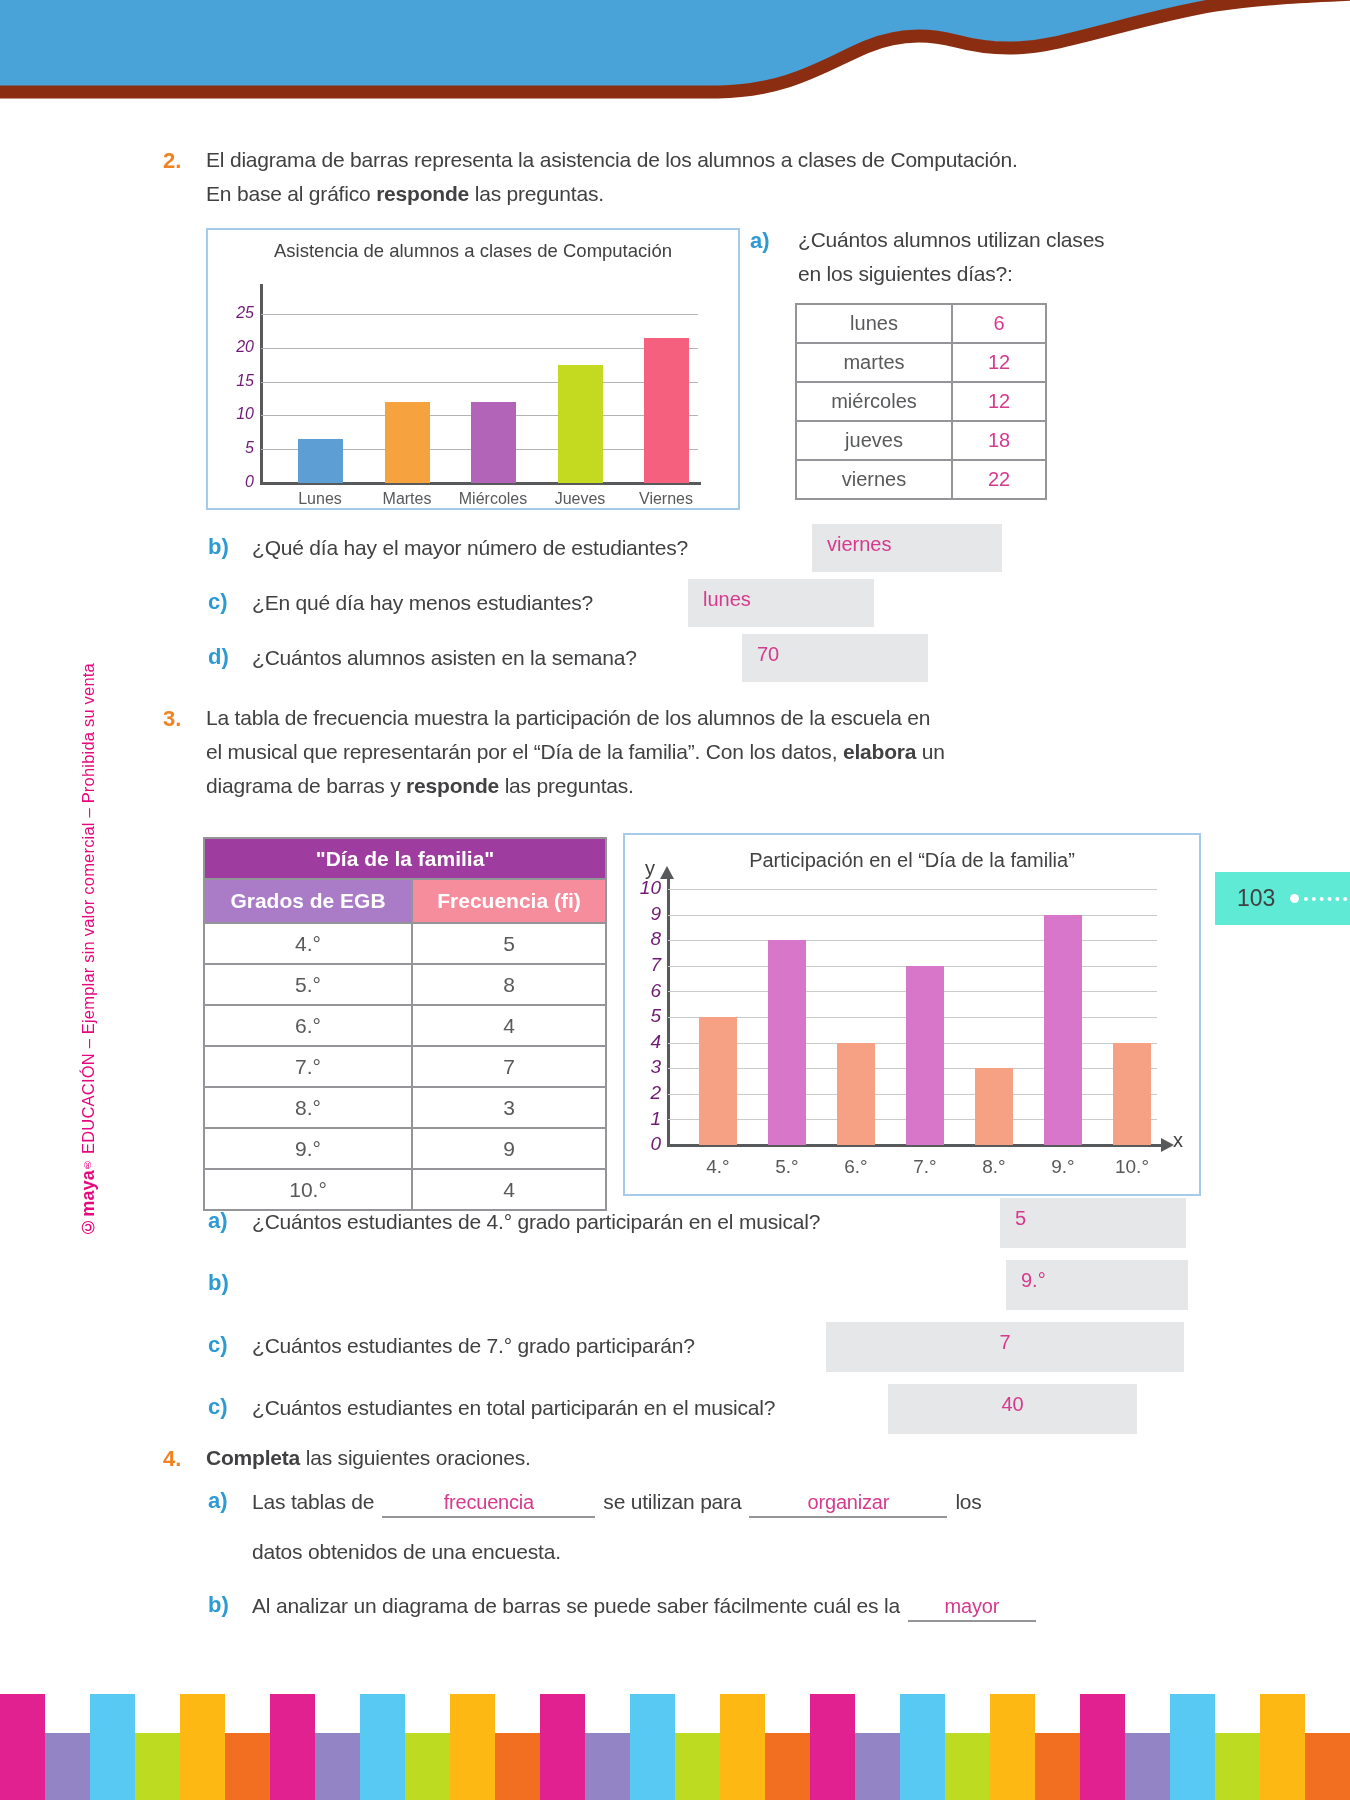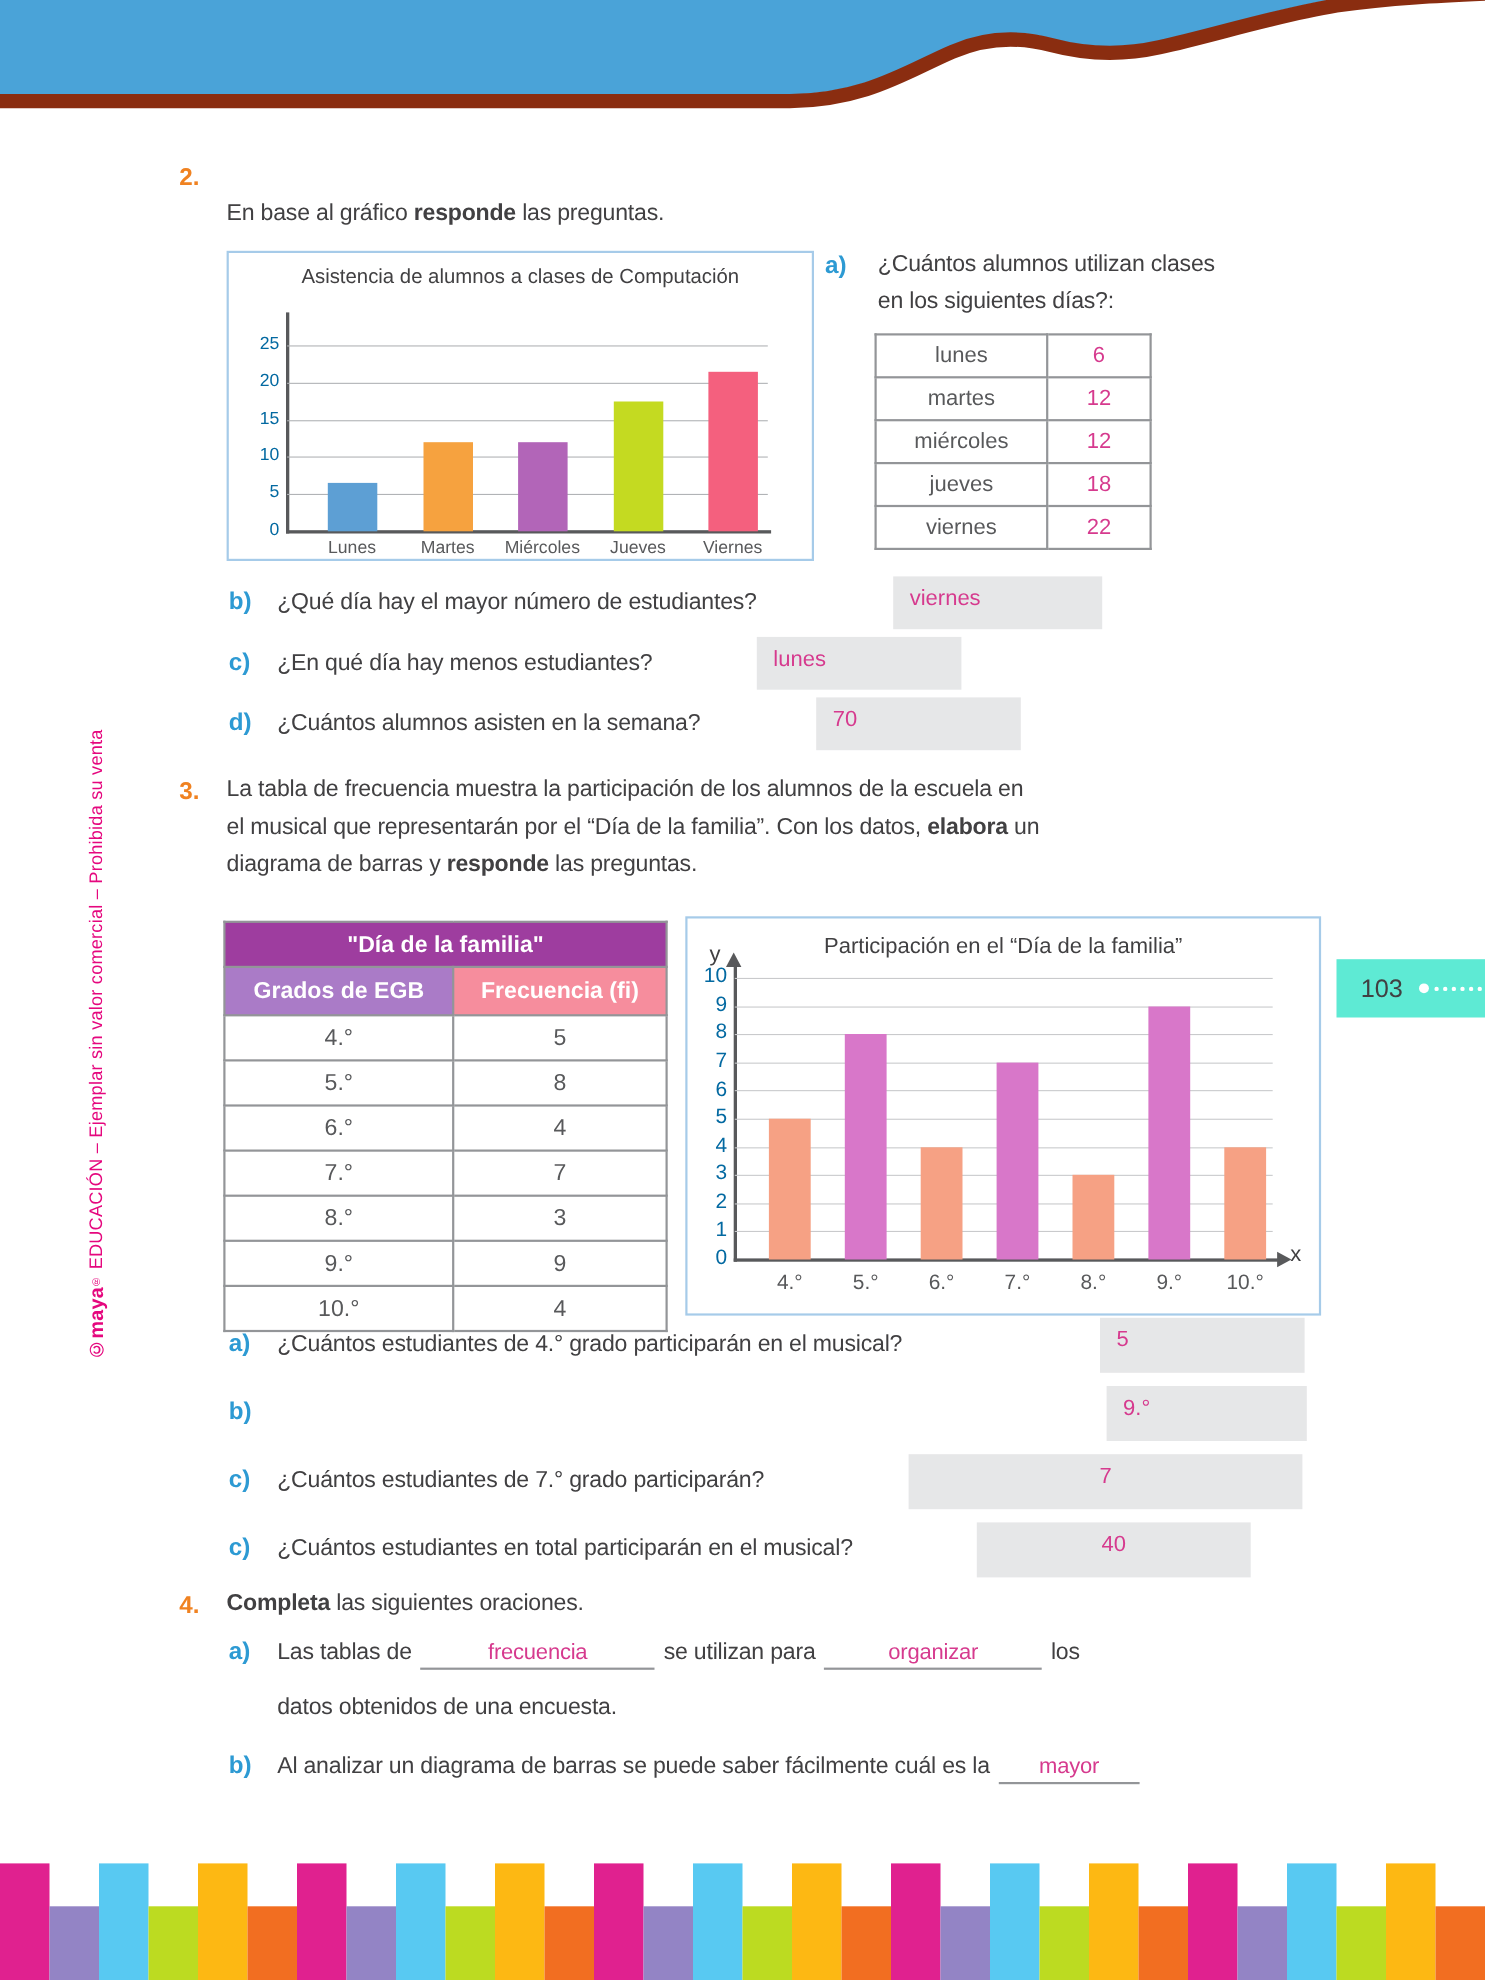--- a/index.html
+++ b/index.html
@@ -23,21 +23,21 @@
   #chart1 .axisv{left:51.5px;top:54px;width:3px;height:201px;}
   #chart1 .axish{left:51.5px;top:251.5px;width:441px;height:3px;}
   #chart2 .axisv{left:41.5px;top:44px;width:3px;height:268px;}
   #chart2 .axish{left:41.5px;top:308.5px;width:496px;height:3px;}
   .arrow-up{position:absolute;width:0;height:0;border-left:7px solid transparent;
             border-right:7px solid transparent;border-bottom:13px solid #58595b;left:35px;top:31px;}
   .arrow-right{position:absolute;width:0;height:0;border-top:7px solid transparent;
             border-bottom:7px solid transparent;border-left:13px solid #58595b;left:536px;top:303px;}
   .axis-letter{position:absolute;font-size:20px;color:#414042;}
   .grid{position:absolute;height:0;}
-  .tick{position:absolute;text-align:right;color:#0369a1;}
+  .tick{position:absolute;text-align:right;color:#701a75;font-style:italic;}
   .cbar{position:absolute;}
   .xlab{position:absolute;text-align:center;color:#58595b;}
   .atable{position:absolute;border-collapse:collapse;}
   .atable td{border:2px solid #939598;height:35px;text-align:center;font-size:20px;color:#58595b;}
   .atable .at-day{width:152px;}
   .atable .at-val{width:90px;color:#d63a8e;}
   .ftable{position:absolute;border-collapse:collapse;}
   .ftable th,.ftable td{border:2px solid #939598;text-align:center;}
   .ft-title{background:#9e3d9f;color:#fff;font-size:21px;height:37px;font-weight:bold;}
   .ft-h1{background:#aa7bc7;color:#fff;font-size:21px;font-weight:bold;width:204px;height:40px;}
@@ -70,20 +70,21 @@
   <svg class="abs" style="left:0;top:0" width="1350" height="110" viewBox="0 0 1350 110">
     <path fill="#4aa3d8" d="M0,86 L718,86 C788,85 824,59 866,41 C896,28 926,27 956,35 C986,43 1018,45 1054,37 C1104,26 1160,8 1215,-1 C1265,-8 1310,-10 1355,-12 L1355,-20 L0,-20 Z"></path>
     <path fill="none" stroke="#8a2d10" stroke-width="13" d="M-5,92 L718,92 C788,91 824,65 866,47 C896,34 926,33 956,41 C986,49 1018,51 1054,43 C1104,32 1160,14 1215,5 C1265,-2 1310,-4 1355,-6"></path>
   </svg>
 
   <div class="sidebar">
     <span class="sb-logo">©maya</span><span class="sb-reg">®</span><span> EDUCACIÓN – Ejemplar sin valor comercial – Prohibida su venta</span>
   </div>
 
   <div class="onum" style="left:163px;top:148px">2.</div>
+  <div class="q" style="left:206px;top:148px">El diagrama de barras representa la asistencia de los alumnos a clases de Computación.</div>
   <div class="q" style="left:206px;top:182px"><span>En base al gráfico </span><b>responde</b><span> las preguntas.</span></div>
 
   <div id="chart1" class="chartbox">
     <div class="ctitle">Asistencia de alumnos a clases de Computación</div>
     <div class="axisv"></div>
     <div class="axish"></div>
   <div class="tick" style="left: -14px; top: 243.08px; width: 60px; font-size: 16px;">0</div>
       <div class="grid" style="left: 53px; top: 219.2px; width: 437px; border-top: 1.5px solid rgb(177, 179, 182);"></div>
       <div class="tick" style="left: -14px; top: 209.28px; width: 60px; font-size: 16px;">5</div>
       <div class="grid" style="left: 53px; top: 185.4px; width: 437px; border-top: 1.5px solid rgb(177, 179, 182);"></div>

